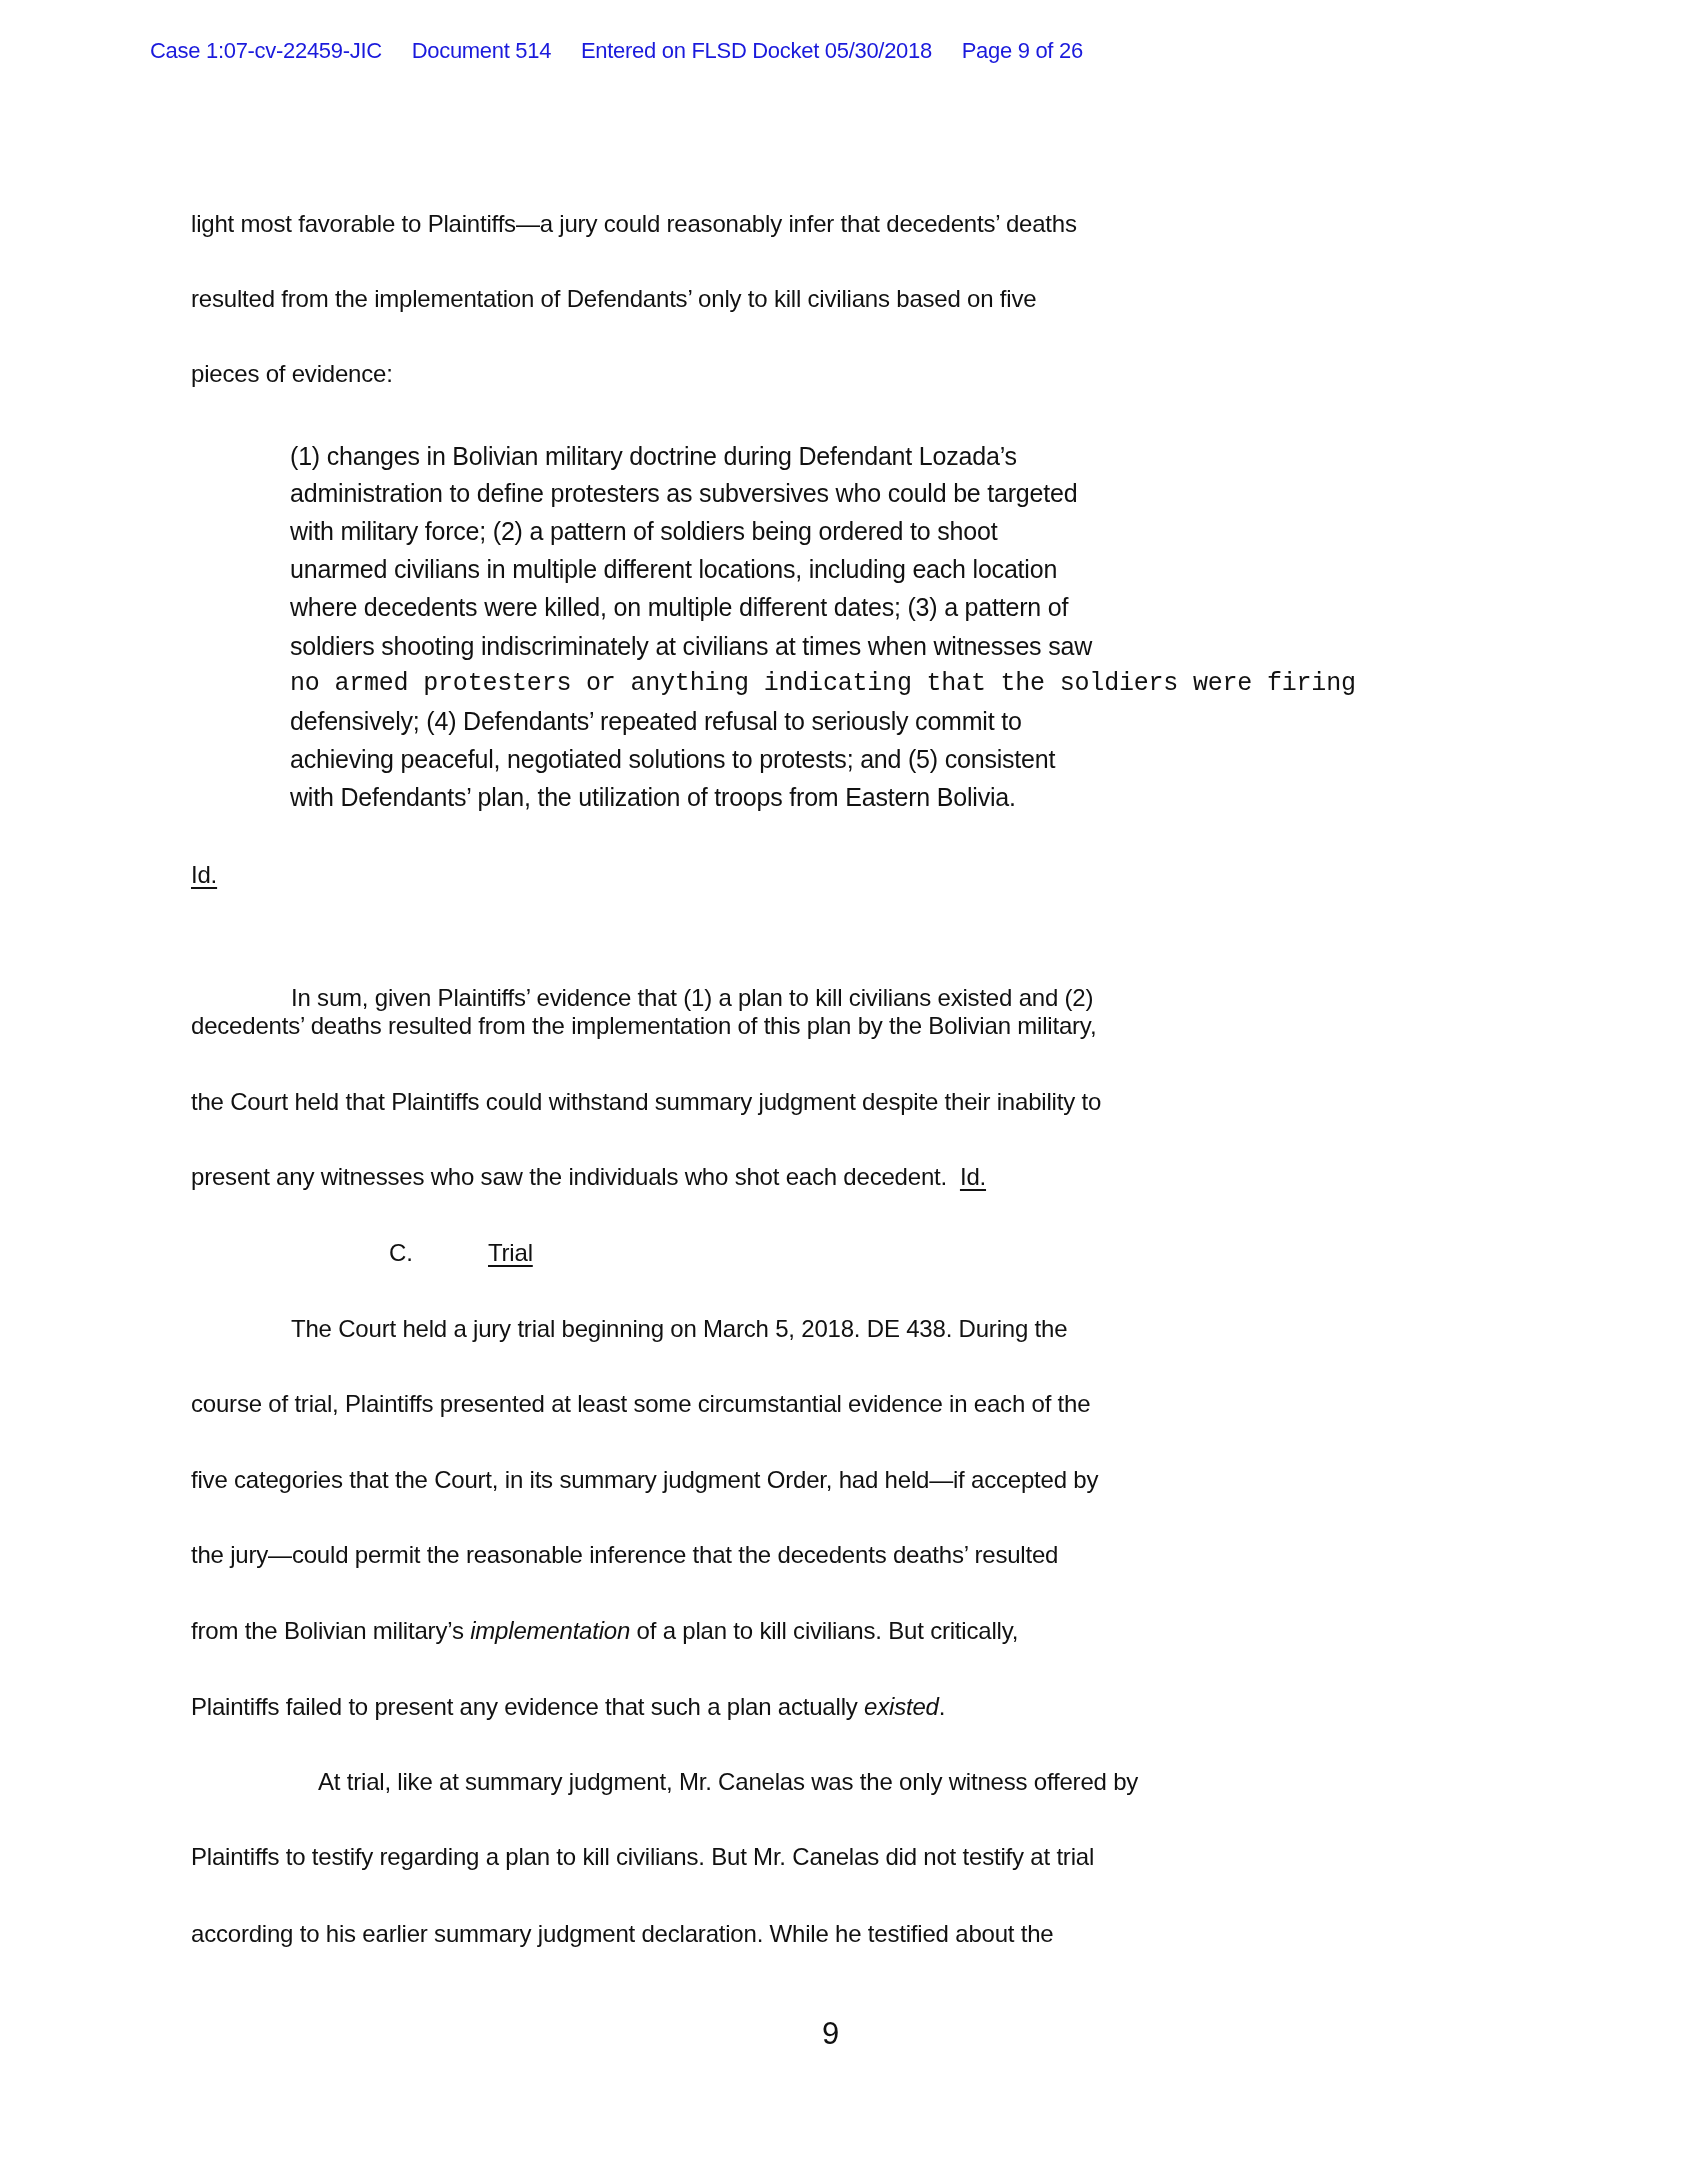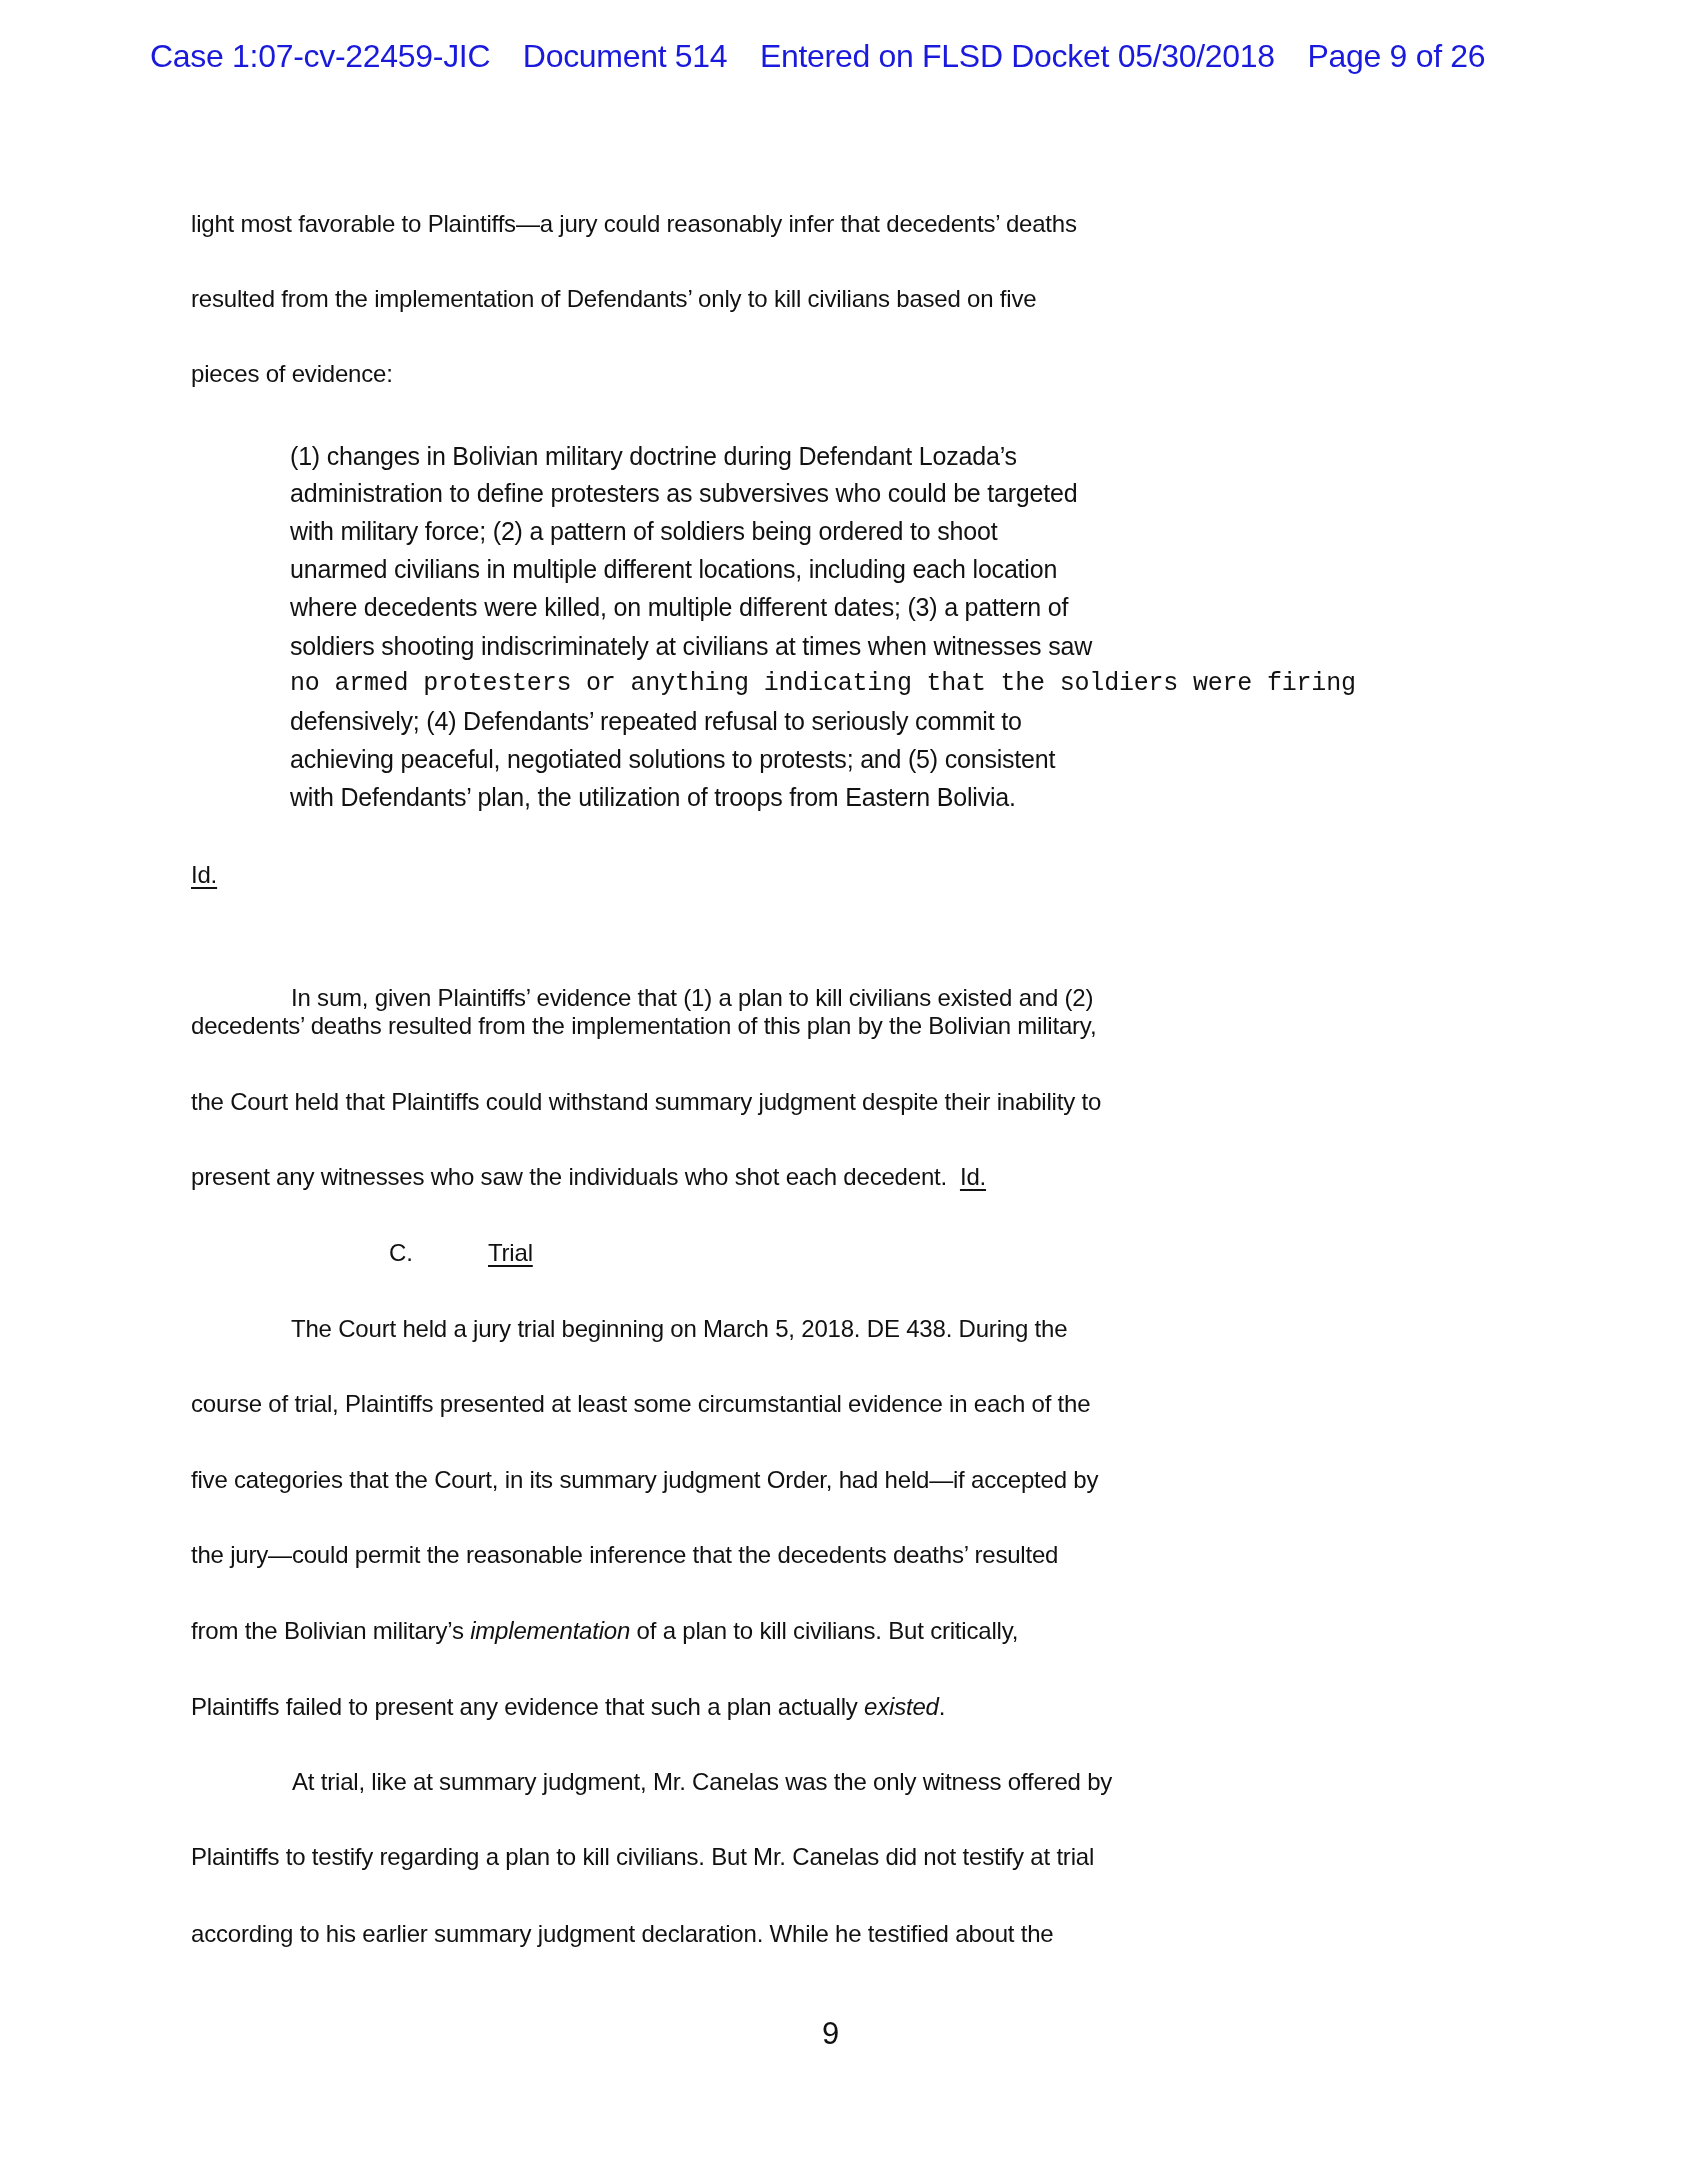--- a/index.html
+++ b/index.html
@@ -12,21 +12,21 @@
     height: 2177px;
     position: relative;
     overflow: hidden;
     font-family: "Liberation Sans", "DejaVu Sans", sans-serif;
     color: #111111;
   }
   .header {
     position: absolute;
     top: 38px;
     left: 150px;
-    font-size: 32px;
+    font-size: 22px;
     color: #1a1adc;
     white-space: nowrap;
     letter-spacing: -0.3px;
   }
   .header span { margin-right: 24px; }
   .line {
     position: absolute;
     font-size: 24px;
     white-space: nowrap;
     letter-spacing: -0.2px;
@@ -90,18 +90,18 @@
 <div class="line" style="top:1390px; left:191px;">course of trial, Plaintiffs presented at least some circumstantial evidence in each of the</div>
 <div class="line" style="top:1466px; left:191px;">five categories that the Court, in its summary judgment Order, had held—if accepted by</div>
 <div class="line" style="top:1541px; left:191px;">the jury—could permit the reasonable inference that the decedents deaths’ resulted</div>
 <div class="line" style="top:1617px; left:191px;">
   <span>from the Bolivian military’s </span><span class="i">implementation</span><span> of a plan to kill civilians.  But critically,</span>
 </div>
 <div class="line" style="top:1693px; left:191px;">
   <span>Plaintiffs failed to present any evidence that such a plan actually </span><span class="i">existed</span><span>.</span>
 </div>
 
-<div class="line" style="top:1768px; left:292px;text-align:center;">At trial, like at summary judgment, Mr. Canelas was the only witness offered by</div>
+<div class="line" style="top:1768px; left:318px;text-align:center;">At trial, like at summary judgment, Mr. Canelas was the only witness offered by</div>
 <div class="line" style="top:1843px; left:191px;">Plaintiffs to testify regarding a plan to kill civilians.  But Mr. Canelas did not testify at trial</div>
 <div class="line" style="top:1920px; left:191px;">according to his earlier summary judgment declaration.  While he testified about the</div>
 
 <div class="page-num">9</div>
 
 
 </body></html>

